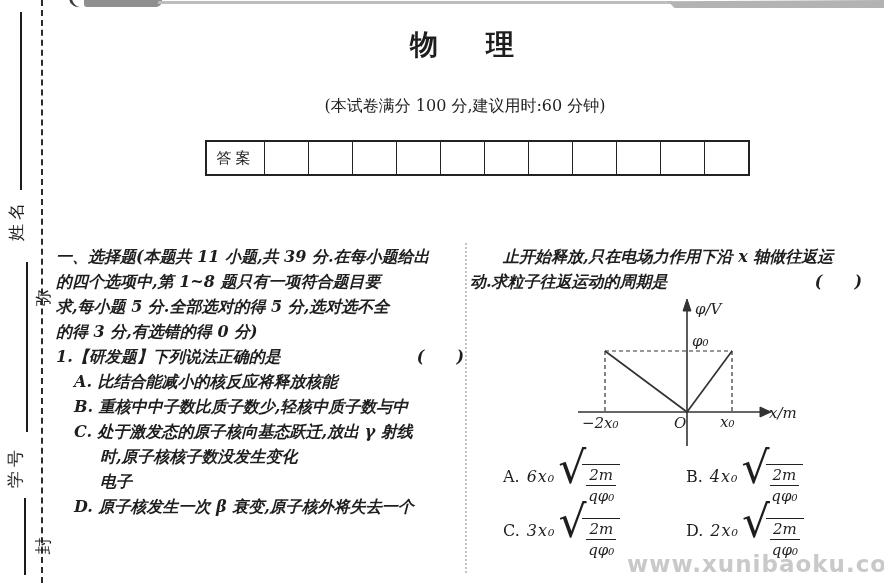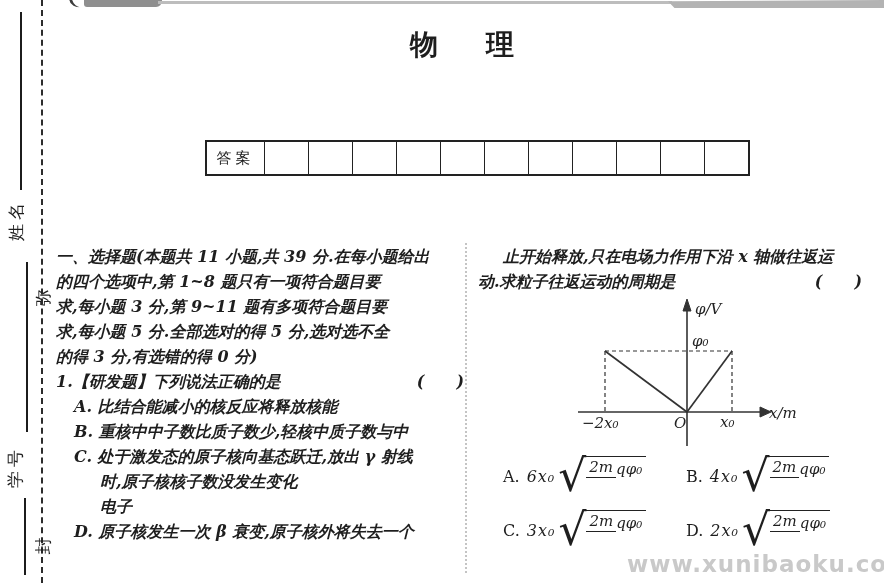--- a/index.html
+++ b/index.html
@@ -45,41 +45,41 @@
 
   
   .col-left{position:absolute;left:56px;top:244px;width:408px;height:320px;overflow:hidden;}
   .col-right{position:absolute;left:470px;top:244px;width:392px;}
   .ln{line-height:25px;font-size:16px;font-weight:bold;white-space:nowrap;font-style:italic;}
   .ind-h{}
   .ind-o{margin-left:18px;}
   .ind-c{margin-left:44px;}
   .q1{display:flex;justify-content:space-between;}
   .r1{margin-left:33px;}
-  .r2{margin-left:8px;display:flex;justify-content:space-between;}
+  .r2{display:flex;justify-content:space-between;}
 
   
   .graph{position:absolute;left:570px;top:294px;}
   .graph text{font-family:"DejaVu Serif","Liberation Serif",serif;font-style:italic;
               font-size:15px;fill:#222;}
   .graph line,.graph polygon{stroke:#333;}
 
   
   .optrow{position:absolute;left:470px;width:400px;display:flex;}
   .row1{top:450px;}
   .row2{top:504px;}
   .mopt{display:flex;align-items:center;font-size:16px;height:52px;}
   .optrow .mopt:first-child{margin-left:33px;width:183px;}
   .olabel{margin-right:7px;}
   .coeff{font-style:italic;margin-right:3px;letter-spacing:1px;}
   .sqrt{display:inline-flex;align-items:flex-start;}
   .radical{font-family:"DejaVu Sans","Liberation Sans",sans-serif;font-size:44px;
            line-height:42px;font-weight:normal;margin-right:-4px;}
-  .frac{display:inline-flex;align-items:center;border-top:1.8px solid #222;
-        font-style:italic;font-size:15px;line-height:1.2;margin-top:1px;padding:1px 4px 0;}
+  .frac{display:inline-flex;flex-direction:column;align-items:center;border-top:1.8px solid #222;
+        font-style:italic;font-size:15px;line-height:1.2;margin-top:17px;padding:1px 4px 0;}
   .num{border-bottom:1.4px solid #222;padding:0 3px 1px;}
   .den{padding-top:1px;}
 
   
   .watermark{position:absolute;left:627px;top:551px;font-family:"DejaVu Sans","Liberation Sans",sans-serif;
              font-weight:bold;font-size:23px;color:#c9c9c9;letter-spacing:1px;}
 </style>
 </head>
 <body>
 
@@ -93,20 +93,21 @@
   <div class="fold-line"></div>
   <div class="blank blank1"></div>
   <div class="blank blank2"></div>
   <div class="blank blank3"></div>
   <div class="vlabel name-label">姓名</div>
   <div class="vlabel mi-char">弥</div>
   <div class="vlabel id-label">学号</div>
   <div class="vlabel feng-char">封</div>
 
   <div class="title">物　理</div>
+  <div class="subtitle">(本试卷满分 100 分,建议用时:60 分钟)</div>
 
   <table class="anstable">
     <tbody>
     <tr>
       <td class="hd">答案</td>
       <td></td>
       <td></td>
       <td></td>
       <td></td>
       <td></td>
@@ -118,21 +119,20 @@
       <td></td>
     </tr>
   </tbody>
     </table>
 
   <div class="divider"></div>
 
   <div class="col-left">
     <div class="ln">一、选择题(本题共 11 小题,共 39 分.在每小题给出</div>
     <div class="ln ind-h">的四个选项中,第 1~8 题只有一项符合题目要</div>
-    <div class="ln ind-h">求,每小题 3 分,第 9~11 题有多项符合题目要</div>
     <div class="ln ind-h">求,每小题 5 分.全部选对的得 5 分,选对选不全</div>
     <div class="ln ind-h">的得 3 分,有选错的得 0 分)</div>
     <div class="ln q1">
       <span>1.【研发题】下列说法正确的是</span>
       <span>(  )</span>
     </div>
     <div class="ln ind-o">A. 比结合能减小的核反应将释放核能</div>
     <div class="ln ind-o">B. 重核中中子数比质子数少,轻核中质子数与中</div>
     <div class="ln ind-o">C. 处于激发态的原子核向基态跃迁,放出 γ 射线</div>
     <div class="ln ind-c">时,原子核核子数没发生变化</div>

